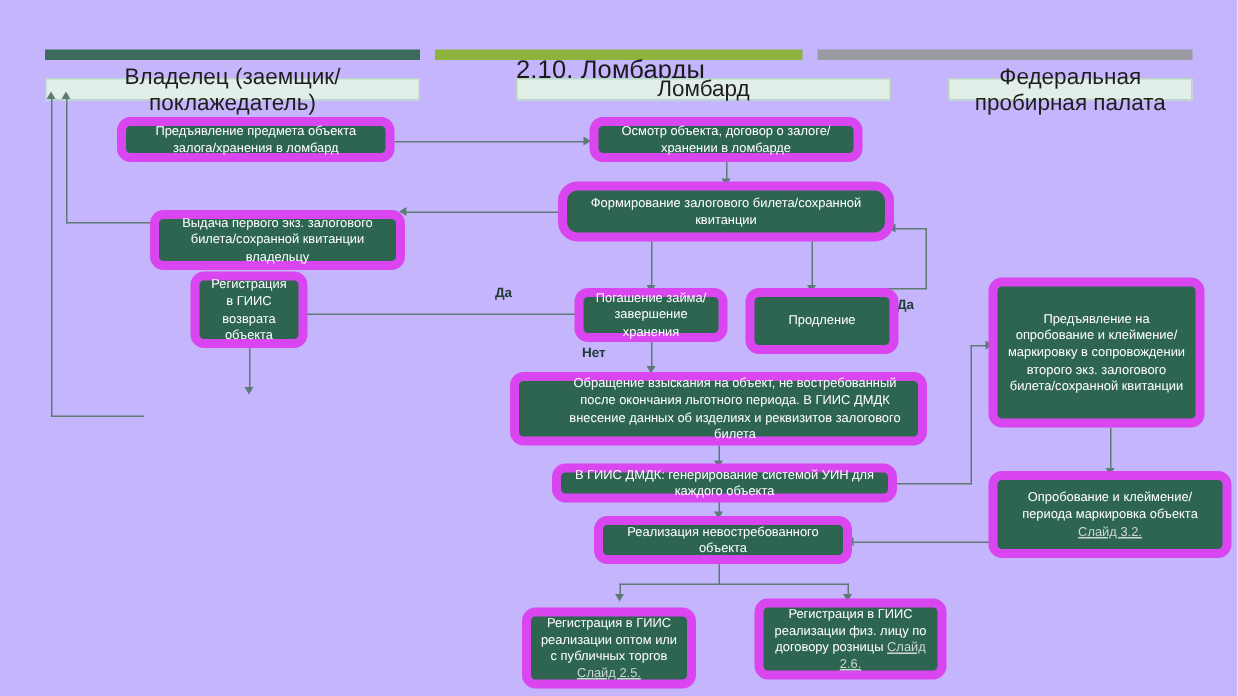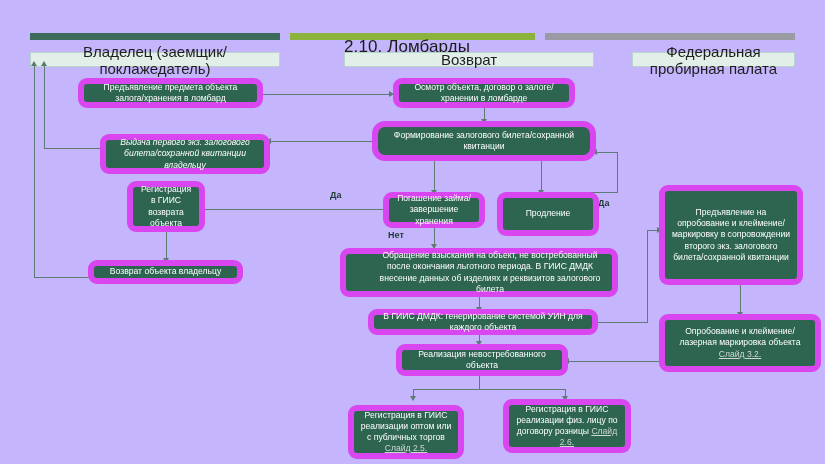--- a/index.html
+++ b/index.html
@@ -122,21 +122,21 @@
 
 <div id="canvas">
 
   <div class="accent-bar accent-dark" style="left:30px;  top:33px; width:250px;"></div>
   <div class="accent-bar accent-green" style="left:290px; top:33px; width:245px;"></div>
   <div class="accent-bar accent-gray" style="left:545px; top:33px; width:250px;"></div>
 
   <div class="slide-title" style="left:344px; top:37px;">2.10. Ломбарды</div>
 
   <div class="lane-header" style="left:30px;  top:52px; width:250px;">Владелец (заемщик/поклажедатель)</div>
-  <div class="lane-header" style="left:344px; top:52px; width:250px;">Возврат</div>
+  <div class="lane-header" style="left:344px; top:52px; width:250px;">Ломбард</div>
   <div class="lane-header" style="left:632px; top:52px; width:163px;">Федеральная пробирная палата</div>
 
   <div class="hline" style="left:263px; top:94px; width:128px;"></div>
   <div class="arrow arrow-right" style="left:389px; top:90.5px;"></div>
 
   <div class="vline" style="left:484px; top:108px; height:13px;"></div>
   <div class="arrow arrow-down" style="left:480.5px; top:119px;"></div>
 
   <div class="hline" style="left:270px; top:141px; width:102px;"></div>
   <div class="arrow arrow-left" style="left:266px; top:137.5px;"></div>
@@ -202,31 +202,28 @@
   </div>
 
   <div class="node" style="left:393px; top:78px; width:182px; height:30px;">
     <span class="txt">Осмотр объекта, договор о залоге/хранении в ломбарде</span>
   </div>
 
   <div class="node" style="left:372px; top:121px; width:224px; height:40px;border-radius:13px;">
     <span class="txt">Формирование залогового билета/сохранной квитанции</span>
   </div>
 
-  <div class="node" style="left:100px; top:134px; width:170px; height:40px;font-style:italic;">
+  <div class="node" style="left:100px; top:140px; width:170px; height:40px;">
     <span class="txt">Выдача первого экз. залогового билета/сохранной квитанции владельцу</span>
   </div>
 
   <div class="node" style="left:127px; top:181px; width:78px; height:51px;">
     <span class="txt">Регистрация в ГИИС возврата объекта</span>
   </div>
 
-  <div class="node" style="left:88px; top:260px; width:155px; height:24px;">
-    <span class="txt">Возврат объекта владельцу</span>
-  </div>
 
   <div class="node" style="left:383px; top:192px; width:102px; height:36px;">
     <span class="txt">Погашение займа/завершение хранения</span>
   </div>
 
   <div class="node" style="left:497px; top:192px; width:102px; height:44px;">
     <span class="txt">Продление</span>
   </div>
 
   <div class="node" style="left:659px; top:185px; width:144px; height:100px;">
@@ -239,21 +236,21 @@
 
   <div class="node" style="left:368px; top:309px; width:230px; height:26px;">
     <span class="txt">В ГИИС ДМДК: генерирование системой  УИН для каждого объекта</span>
   </div>
 
   <div class="node" style="left:396px; top:344px; width:172px; height:32px;">
     <span class="txt">Реализация невостребованного объекта</span>
   </div>
 
   <div class="node" style="left:659px; top:314px; width:162px; height:58px;">
-    <span class="txt"><span>Опробование и клеймение/лазерная маркировка объекта </span><a class="lnk" href="#">Слайд 3.2.</a></span>
+    <span class="txt"><span>Опробование и клеймение/периода маркировка объекта </span><a class="lnk" href="#">Слайд 3.2.</a></span>
   </div>
 
   <div class="node" style="left:348px; top:405px; width:116px; height:54px;">
     <span class="txt"><span>Регистрация в ГИИС реализации оптом или с публичных торгов </span><a class="lnk" href="#">Слайд 2.5.</a></span>
   </div>
 
   <div class="node" style="left:503px; top:399px; width:128px; height:54px;">
     <span class="txt"><span>Регистрация в ГИИС реализации физ. лицу по договору розницы </span><a class="lnk" href="#">Слайд 2.6.</a></span>
   </div>
 

